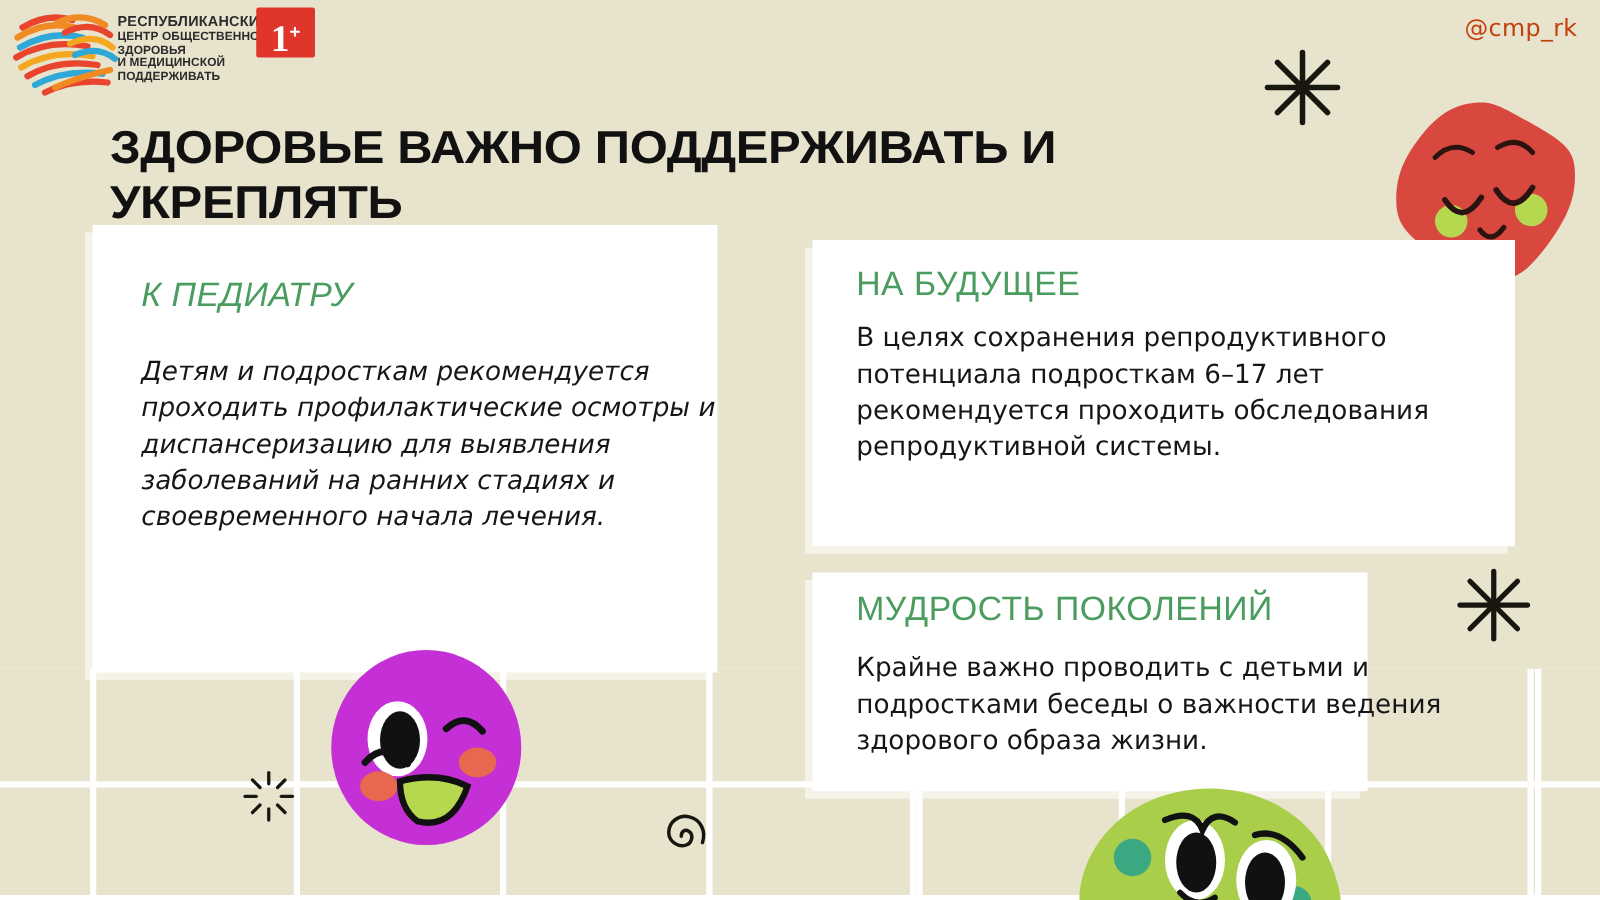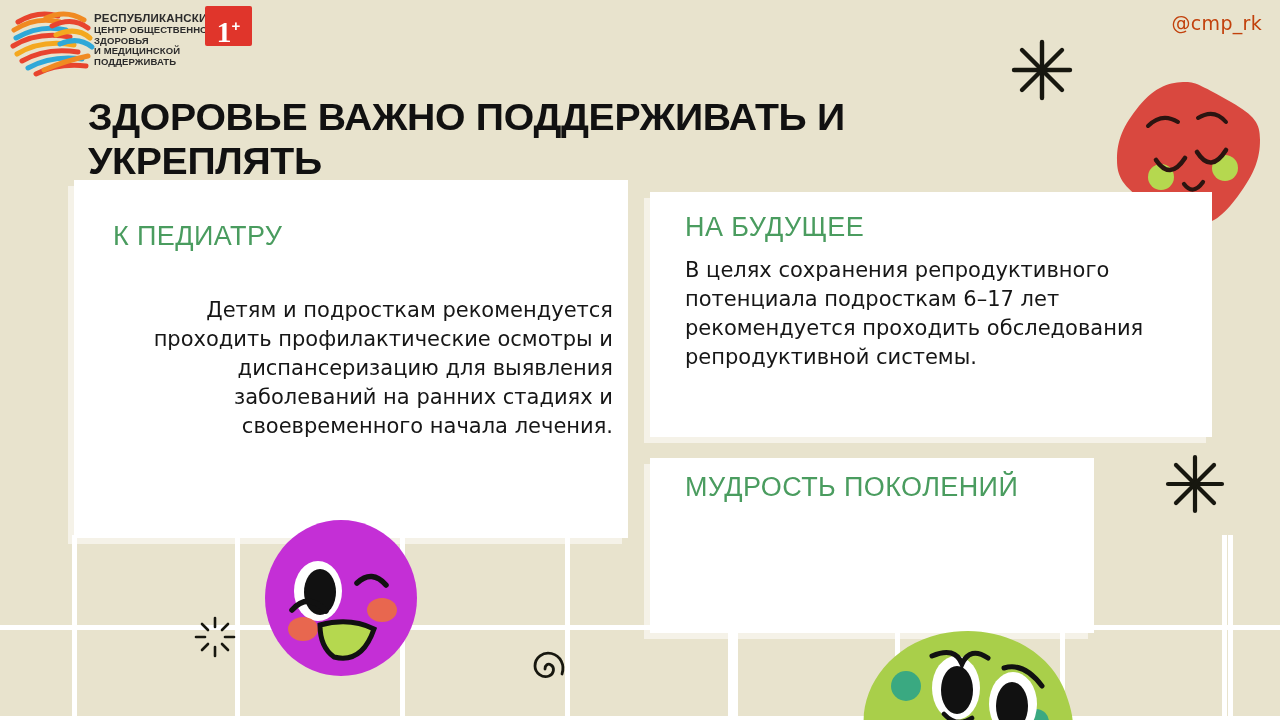--- a/index.html
+++ b/index.html
@@ -78,35 +78,35 @@
     background:#b9d46c;
     transform:rotate(-1.6deg);
     z-index:4;
   }
 
   
   .card{
     position:absolute;background:#ffffff;z-index:5;
     box-shadow:-6px 6px 0 rgba(255,255,255,0.55);
   }
-  .card-1{left:74px;top:180px;width:554px;height:358px;}
+  .card-1{left:74px;top:180px;width:500px;height:358px;font-style:italic;}
   .card-2{left:650px;top:192px;width:552px;height:245px;padding-left:10px;}
   .card-3{left:650px;top:458px;width:444px;height:175px;}
 
   .card-h{
     font-family:"Liberation Sans", sans-serif;
     font-size:27px;font-weight:normal;letter-spacing:.4px;
     color:#4a9c5f;
   }
   .card-b{
     font-family:"DejaVu Sans", sans-serif;
     font-size:21px;line-height:1.38;color:#161616;
   }
   .card-1 .card-h{position:absolute;left:39px;top:41px;}
-  .card-1 .card-b{position:absolute;left:39px;top:116px;width:500px;text-align:right;}
+  .card-1 .card-b{position:absolute;left:39px;top:103px;width:500px;}
   .card-2 .card-h{position:absolute;left:35px;top:20px;}
   .card-2 .card-b{position:absolute;left:35px;top:64px;width:495px;}
   .card-3 .card-h{position:absolute;left:35px;top:14px;}
   .card-3 .card-b{position:absolute;left:35px;top:62px;width:495px;}
 
   
   .deco{position:absolute;}
   .deco.z-low{z-index:2;}
   .deco.z-top{z-index:8;}
 </style>
@@ -197,20 +197,21 @@
     <div class="card-b">Детям и подросткам рекомендуется проходить профилактические осмотры и диспансеризацию для выявления заболеваний на ранних стадиях и своевременного начала лечения.</div>
   </div>
 
   <div class="card card-2">
     <div class="card-h">НА БУДУЩЕЕ</div>
     <div class="card-b">В целях сохранения репродуктивного потенциала подросткам 6–17 лет рекомендуется проходить обследования репродуктивной системы.</div>
   </div>
 
   <div class="card card-3">
     <div class="card-h">МУДРОСТЬ ПОКОЛЕНИЙ</div>
+    <div class="card-b">Крайне важно проводить с детьми и подростками беседы о важности ведения здорового образа жизни.</div>
   </div>
 
   <div class="deco z-top" style="left:1163px;top:452px;">
     <svg width="64" height="64" viewBox="0 0 64 64">
       <g stroke="#17170f" stroke-width="4.2" stroke-linecap="round">
         <line x1="32" y1="5" x2="32" y2="59"></line>
         <line x1="5" y1="32" x2="59" y2="32"></line>
         <line x1="13" y1="13" x2="51" y2="51"></line>
         <line x1="51" y1="13" x2="13" y2="51"></line>
       </g>

